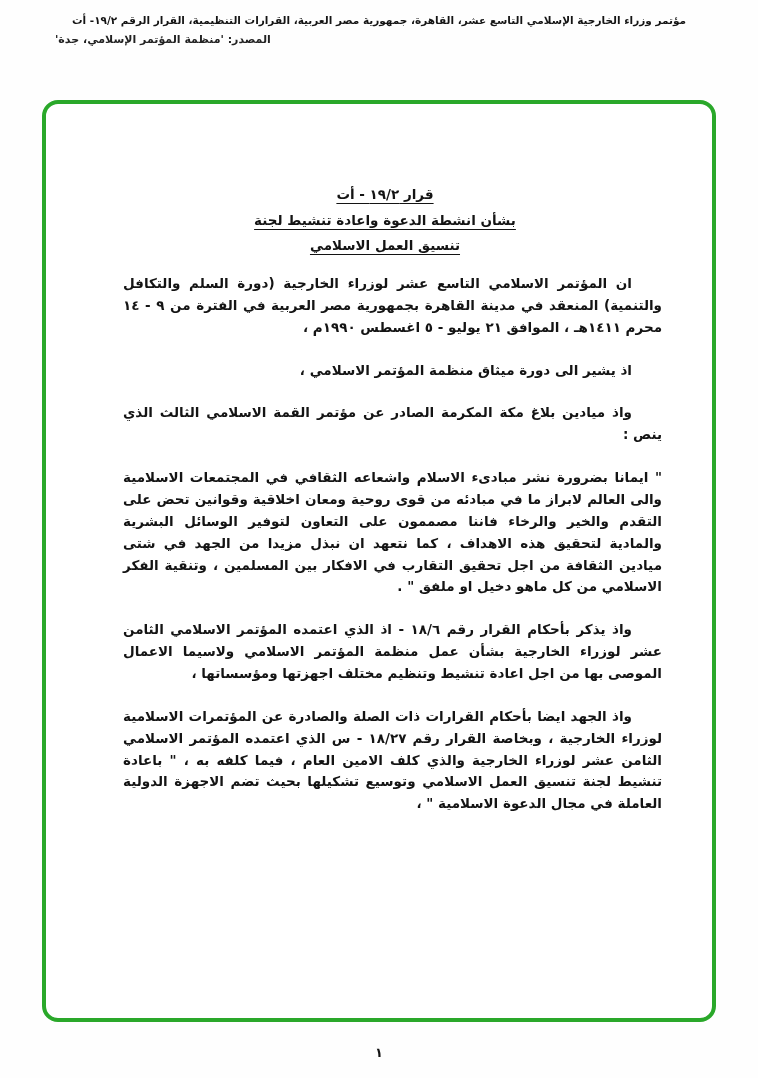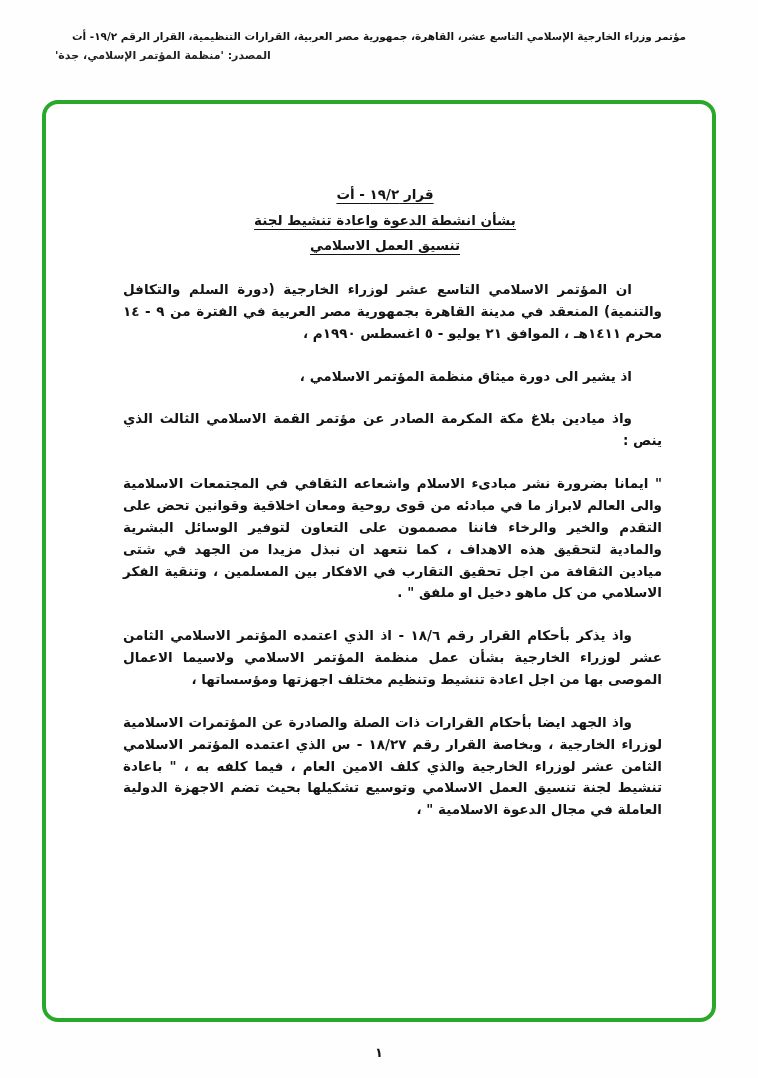--- a/index.html
+++ b/index.html
@@ -6,21 +6,21 @@
   html, body { width: 758px; }
   body {
     width: 758px;
     height: 1078px;
     background: #fefefe;
     color: #141414;
     font-family: "DejaVu Sans", sans-serif;
     position: relative;
     overflow: hidden;
   }
-  .page-header { padding-top: 30px; }
+  .page-header { padding-top: 14px; }
   .header-line1 {
     direction: rtl;
     text-align: center;
     font-size: 10.5px;
     font-weight: bold;
     padding: 0 24px;
     letter-spacing: 0;
   }
   .header-line2 {
     direction: rtl;
@@ -42,21 +42,21 @@
     background: #fff;
   }
   .content {
     direction: rtl;
     padding: 78px 50px 0 62px;
     font-size: 13.5px;
     font-weight: bold;
     line-height: 1.62;
     text-align: justify;
   }
-  .doc-title { text-align: center; margin-bottom: 20px; line-height: 1.9; }
+  .doc-title { text-align: center; margin-bottom: 14px; line-height: 1.9; }
   .doc-title .t-line { display: block; }
   .doc-title .u {
     text-decoration: underline;
     text-underline-offset: 4px;
   }
   .content p { margin-bottom: 21px; text-indent: 30px; margin-left: 15px; }
   .content p.no-indent { text-indent: 0; }
   .lead {
     text-underline-offset: 3px;
   }

